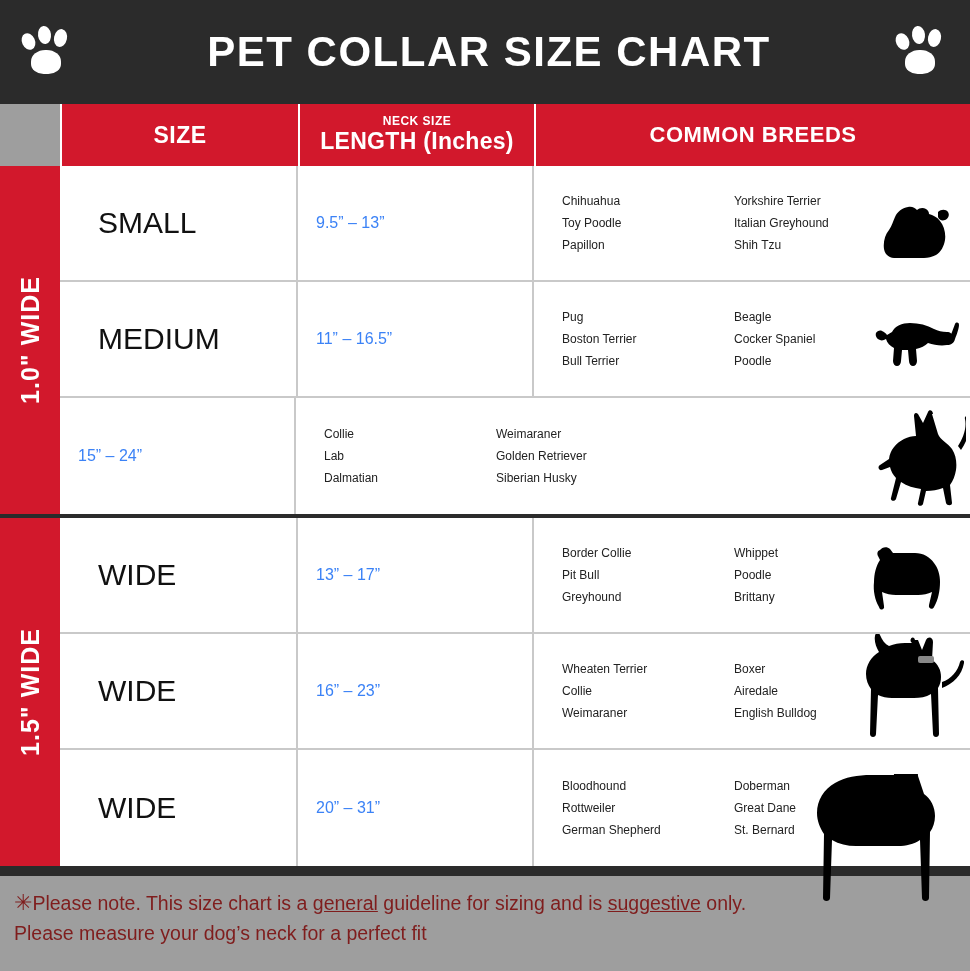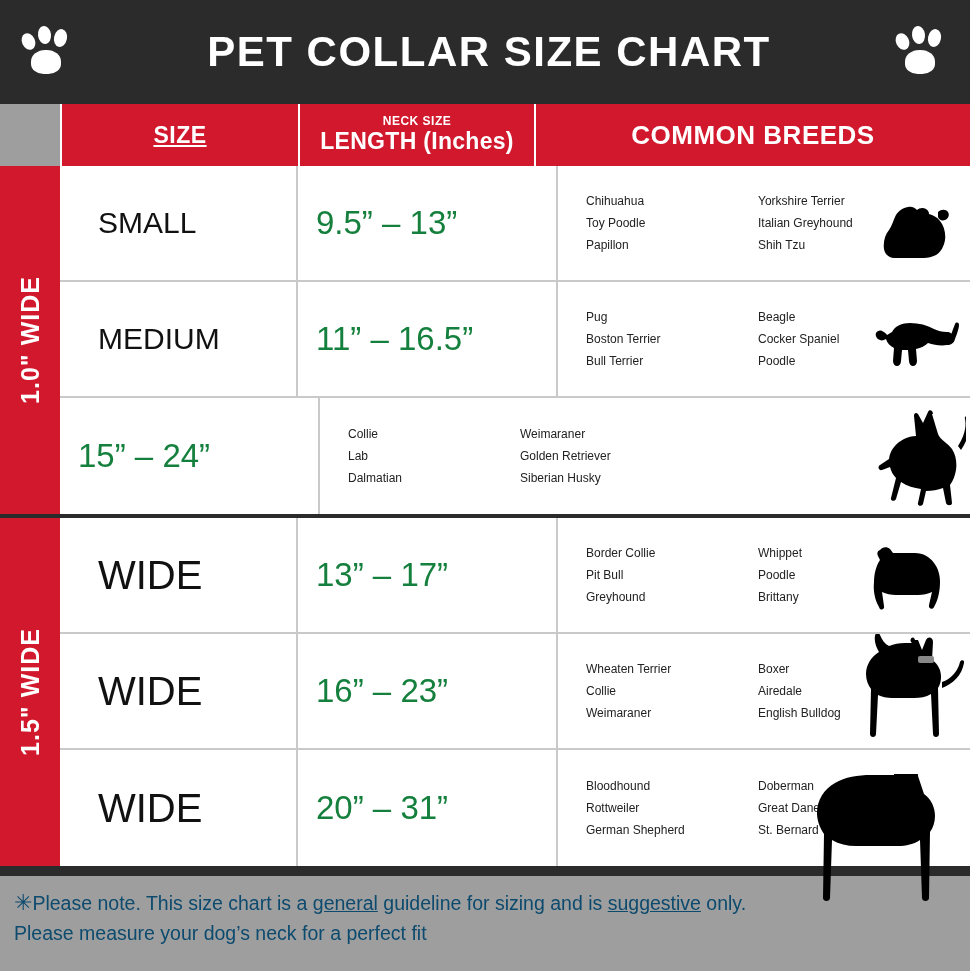--- a/index.html
+++ b/index.html
@@ -60,23 +60,23 @@
   .th {
     background: #d2182c;
     color: #ffffff;
     display: flex;
     flex-direction: column;
     align-items: center;
     justify-content: center;
     border-left: 2px solid #ffffff;
     font-weight: bold;
   }
-  .th-size   { width: 238px; font-size: 23px; letter-spacing: .5px; text-decoration: underline; }
+  .th-size   { width: 238px; font-size: 23px; letter-spacing: .5px; }
   .th-length { width: 236px; }
-  .th-breeds { flex: 1; font-size: 26px; letter-spacing: .5px; text-align: center; }
+  .th-breeds { flex: 1; font-size: 22px; letter-spacing: .5px; text-align: center; }
   .th-small-label { font-size: 12px; font-weight: bold; letter-spacing: .5px; line-height: 13px; }
   .th-length-main { font-size: 23px; letter-spacing: .3px; }
 
   
   .group { display: flex; }
   .group + .group { border-top: 4px solid #2b2b2b; }
   .group-label {
     width: 60px;
     background: #d2182c;
     color: #ffffff;
@@ -102,28 +102,28 @@
   .cell-size {
     width: 238px;
     display: flex;
     align-items: center;
     padding-left: 38px;
     font-size: 30px;
     color: #111111;
     border-right: 2px solid #c9c9c9;
     line-height: 36px;
   }
-  .cell-size.two-line { font-size: 40px; text-align: right; }
+  .cell-size.two-line { font-size: 30px; text-align: right; }
   .cell-length {
-    width: 260px;
+    width: 236px;
     display: flex;
     align-items: center;
     padding-left: 18px;
-    font-size: 33px;
-    color: #15803d;
+    font-size: 16px;
+    color: #3b82f6;
     border-right: 2px solid #c9c9c9;
   }
   .cell-breeds {
     flex: 1;
     display: flex;
     align-items: center;
     padding-left: 28px;
     position: relative;
   }
   .breed-col {
@@ -141,21 +141,21 @@
   .silhouette svg { display: block; }
 
   
   .footer {
     position: absolute;
     left: 0; bottom: 0;
     width: 970px;
     height: 95px;
     background: #9e9e9e;
     padding: 12px 14px 0 14px;
-    color: #0c4a6e;
+    color: #7f1d1d;
     font-size: 19.5px;
     line-height: 30px;
   }
   .footer u { text-decoration: underline; }
   .footer .star { font-size: 22px; }
 </style>
 </head>
 <body>
 
 <div class="page">

